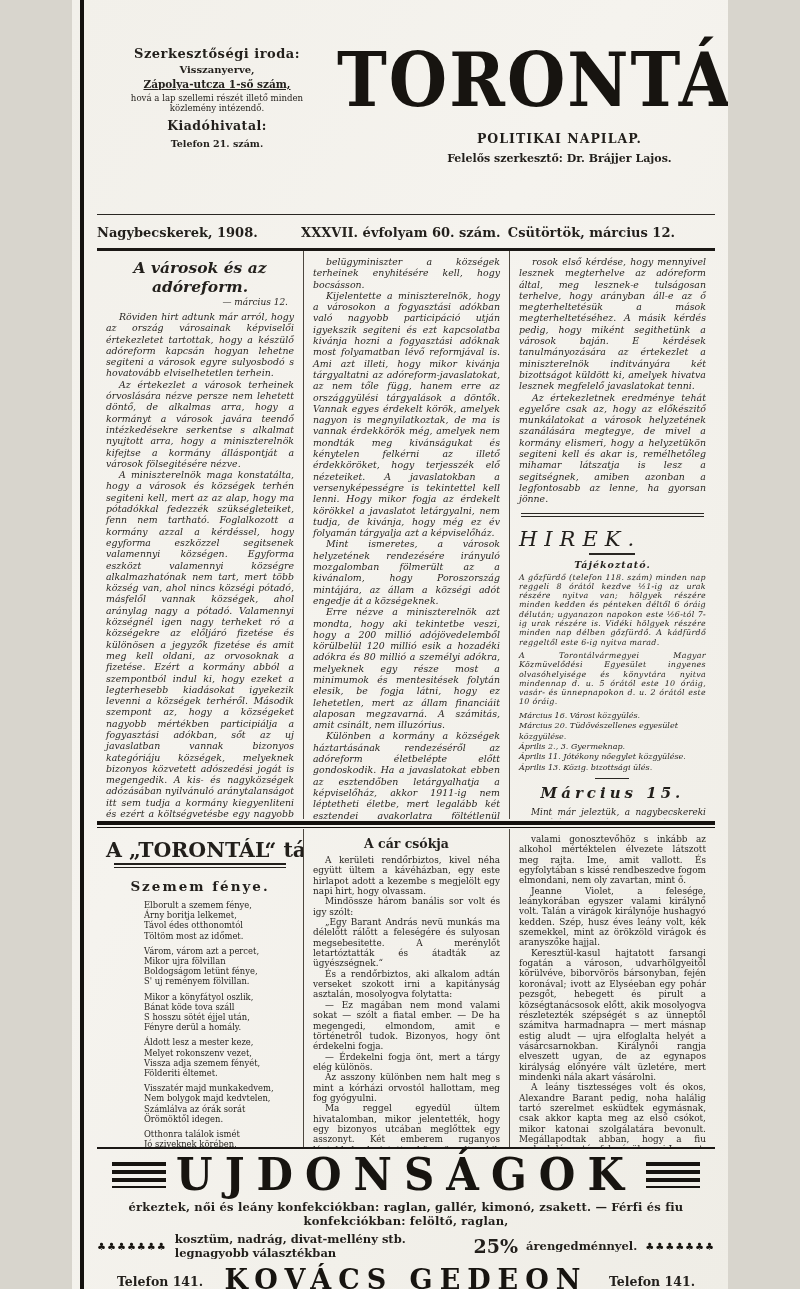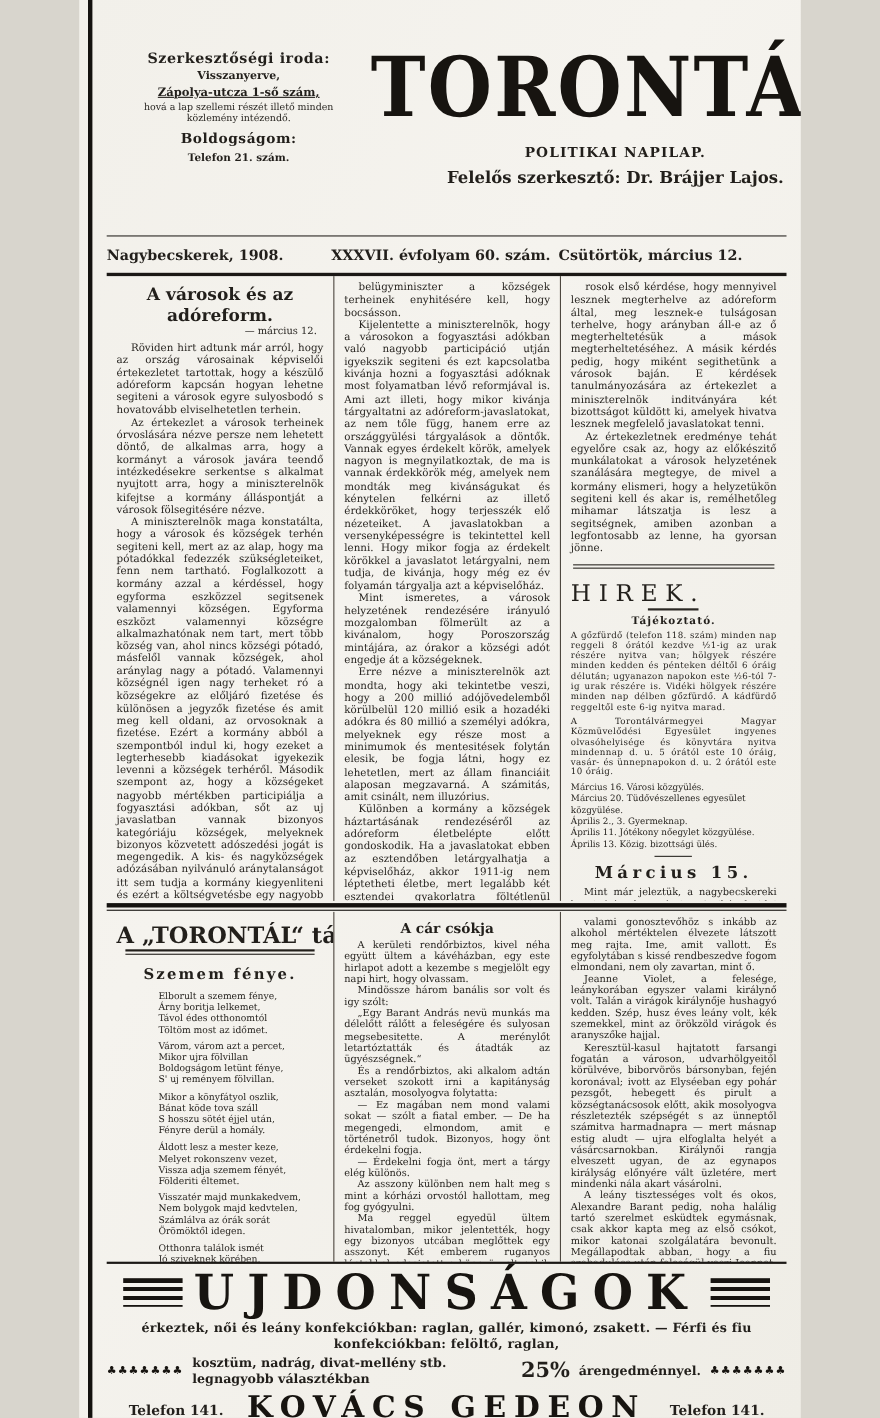--- a/index.html
+++ b/index.html
@@ -25,21 +25,21 @@
   .mh-left .small{font-size:8.6px;line-height:10px;margin-top:3px;padding:0 14px;}
   .mh-left .t4{font-weight:bold;font-size:12.5px;margin-top:5px;letter-spacing:.5px;}
   .mh-left .tel{font-weight:bold;font-size:9.5px;margin-top:5px;}
   .mh-center{text-align:center;}
   .newspaper-title{
     font-size:67px;font-weight:bold;letter-spacing:2px;line-height:1;
     margin:8px 0 2px;transform:scaleY(1.12);transform-origin:top center;
     color:#171410;
   }
   .mh-sub{font-weight:bold;font-size:12.5px;letter-spacing:1px;margin-top:22px;}
-  .mh-editor{font-weight:bold;font-size:15px;margin-top:6px;}
+  .mh-editor{font-weight:bold;font-size:11px;margin-top:6px;}
   .mh-right{text-align:center;padding-top:16px;}
   .mh-right .t1{font-weight:bold;font-size:10.5px;letter-spacing:.5px;}
   .price-line{font-size:8.6px;line-height:11px;}
   .single-copy{font-size:8.4px;margin-top:1px;}
   .mh-right .t2{font-weight:bold;font-size:11px;margin-top:5px;letter-spacing:.5px;}
   .mh-right .small{font-size:8.4px;line-height:10px;margin-top:2px;padding:0 6px;}
   .mh-right .t3{font-weight:bold;font-size:12px;margin-top:5px;letter-spacing:1.5px;}
   .mh-right .bold-small{font-size:8.6px;line-height:10px;font-weight:bold;margin-top:2px;}
 
   
@@ -50,21 +50,21 @@
 
   
   .dateline{display:flex;justify-content:space-between;align-items:center;height:30px;font-weight:bold;font-size:13px;}
   .dateline .c{transform:translateX(18px);}
   .dateline .r{margin-right:40px;}
 
   
   .cols{display:flex;}
   .col{width:33.333%;box-sizing:border-box;padding:5px 9px 0;overflow:hidden;}
   .col + .col{border-left:1px solid #4d473f;}
-  .main-cols{height:568px;}
+  .main-cols{height:568px;font-style:italic;}
   .bottom-cols{height:318px;}
 
   .headline{font-weight:bold;font-size:15.5px;text-align:center;margin:2px 0 0;}
   .art-dateline{font-size:9px;text-align:right;margin:1px 6px 4px 0;}
   .body-p{font-size:9.4px;line-height:11.3px;text-align:justify;text-indent:13px;margin:0;}
 
   
   .hirek-title{font-size:21px;letter-spacing:7px;margin:10px 0 2px;font-weight:normal;}
   .hirek-rule{width:46px;border-top:2px solid #2a2723;margin:0 auto 4px;}
   .hirek-sub{font-weight:bold;font-size:9.5px;text-align:center;margin-bottom:3px;letter-spacing:1px;}
@@ -105,21 +105,21 @@
 <div class="page">
   <div class="binding"></div>
   <div class="content">
 
     <header class="masthead">
       <div class="mh-left">
         <div class="t1">Szerkesztőségi iroda:</div>
         <div class="t2">Visszanyerve,</div>
         <div class="t3">Zápolya-utcza 1-ső szám,</div>
         <div class="small">hová a lap szellemi részét illető minden közlemény intézendő.</div>
-        <div class="t4">Boldogságom:</div>
+        <div class="t4">Kiadóhivatal:</div>
         <div class="tel">Telefon 21. szám.</div>
       </div>
       <div class="mh-center">
         <div class="newspaper-title">TORONTÁL</div>
         <div class="mh-sub">POLITIKAI NAPILAP.</div>
         <div class="mh-editor">Felelős szerkesztő: Dr. Brájjer Lajos.</div>
       </div>
       <div class="mh-right">
         <div class="t1">Előfizetési árak:</div>
         <div class="price-line">Egész évre — — — — 24 kor.</div>
@@ -148,21 +148,21 @@
       <section class="col">
         <h2 class="headline">A városok és az adóreform.</h2>
         <div class="art-dateline">— március 12.</div>
         <p class="body-p">Röviden hirt adtunk már arról, hogy az ország városainak képviselői értekezletet tartottak, hogy a készülő adóreform kapcsán hogyan lehetne segiteni a városok egyre sulyosbodó s hovatovább elviselhetetlen terhein.</p>
         <p class="body-p">Az értekezlet a városok terheinek órvoslására nézve persze nem lehetett döntő, de alkalmas arra, hogy a kormányt a városok javára teendő intézkedésekre serkentse s alkalmat nyujtott arra, hogy a miniszterelnök kifejtse a kormány álláspontját a városok fölsegitésére nézve.</p>
         <p class="body-p">A miniszterelnök maga konstatálta, hogy a városok és községek terhén segiteni kell, mert az az alap, hogy ma pótadókkal fedezzék szükségleteiket, fenn nem tartható. Foglalkozott a kormány azzal a kérdéssel, hogy egyforma eszközzel segitsenek valamennyi községen. Egyforma eszközt valamennyi községre alkalmazhatónak nem tart, mert több község van, ahol nincs községi pótadó, másfelől vannak községek, ahol aránylag nagy a pótadó. Valamennyi községnél igen nagy terheket ró a községekre az előljáró fizetése és különösen a jegyzők fizetése és amit meg kell oldani, az orvosoknak a fizetése. Ezért a kormány abból a szempontból indul ki, hogy ezeket a legterhesebb kiadásokat igyekezik levenni a községek terhéről. Második szempont az, hogy a községeket nagyobb mértékben participiálja a fogyasztási adókban, sőt az uj javaslatban vannak bizonyos kategóriáju községek, melyeknek bizonyos közvetett adószedési jogát is megengedik. A kis- és nagyközségek adózásában nyilvánuló aránytalanságot itt sem tudja a kormány kiegyenliteni és ezért a költségvetésbe egy nagyobb összeget kell felvenni, amelyet a</p>
       </section>
       <section class="col">
         <p class="body-p">belügyminiszter a községek terheinek enyhitésére kell, hogy bocsásson.</p>
         <p class="body-p">Kijelentette a miniszterelnök, hogy a városokon a fogyasztási adókban való nagyobb participáció utján igyekszik segiteni és ezt kapcsolatba kivánja hozni a fogyasztási adóknak most folyamatban lévő reformjával is. Ami azt illeti, hogy mikor kivánja tárgyaltatni az adóreform-javaslatokat, az nem tőle függ, hanem erre az országgyülési tárgyalások a döntők. Vannak egyes érdekelt körök, amelyek nagyon is megnyilatkoztak, de ma is vannak érdekkörök még, amelyek nem mondták meg kivánságukat és kénytelen felkérni az illető érdekköröket, hogy terjesszék elő nézeteiket. A javaslatokban a versenyképességre is tekintettel kell lenni. Hogy mikor fogja az érdekelt körökkel a javaslatot letárgyalni, nem tudja, de kivánja, hogy még ez év folyamán tárgyalja azt a képviselőház.</p>
-        <p class="body-p">Mint ismeretes, a városok helyzetének rendezésére irányuló mozgalomban fölmerült az a kivánalom, hogy Poroszország mintájára, az órakor a községi adót engedje át a községeknek.</p>
+        <p class="body-p">Mint ismeretes, a városok helyzetének rendezésére irányuló mozgalomban fölmerült az a kivánalom, hogy Poroszország mintájára, az állam a községi adót engedje át a községeknek.</p>
         <p class="body-p">Erre nézve a miniszterelnök azt mondta, hogy aki tekintetbe veszi, hogy a 200 millió adójövedelemből körülbelül 120 millió esik a hozadéki adókra és 80 millió a személyi adókra, melyeknek egy része most a minimumok és mentesitések folytán elesik, be fogja látni, hogy ez lehetetlen, mert az állam financiáit alaposan megzavarná. A számitás, amit csinált, nem illuzórius.</p>
         <p class="body-p">Különben a kormány a községek háztartásának rendezéséről az adóreform életbelépte előtt gondoskodik. Ha a javaslatokat ebben az esztendőben letárgyalhatja a képviselőház, akkor 1911-ig nem léptetheti életbe, mert legalább két esztendei gyakorlatra föltétlenül szükség van. A vá-</p>
       </section>
       <section class="col">
         <p class="body-p">rosok első kérdése, hogy mennyivel lesznek megterhelve az adóreform által, meg lesznek-e tulságosan terhelve, hogy arányban áll-e az ő megterheltetésük a mások megterheltetéséhez. A másik kérdés pedig, hogy miként segithetünk a városok baján. E kérdések tanulmányozására az értekezlet a miniszterelnök inditványára két bizottságot küldött ki, amelyek hivatva lesznek megfelelő javaslatokat tenni.</p>
         <p class="body-p">Az értekezletnek eredménye tehát egyelőre csak az, hogy az előkészitő munkálatokat a városok helyzetének szanálására megtegye, de mivel a kormány elismeri, hogy a helyzetükön segiteni kell és akar is, remélhetőleg mihamar látszatja is lesz a segitségnek, amiben azonban a legfontosabb az lenne, ha gyorsan jönne.</p>
         <div class="end-rule"></div>
         <h2 class="hirek-title">HIREK.</h2>
         <div class="hirek-rule"></div>
         <div class="hirek-sub">Tájékoztató.</div>

